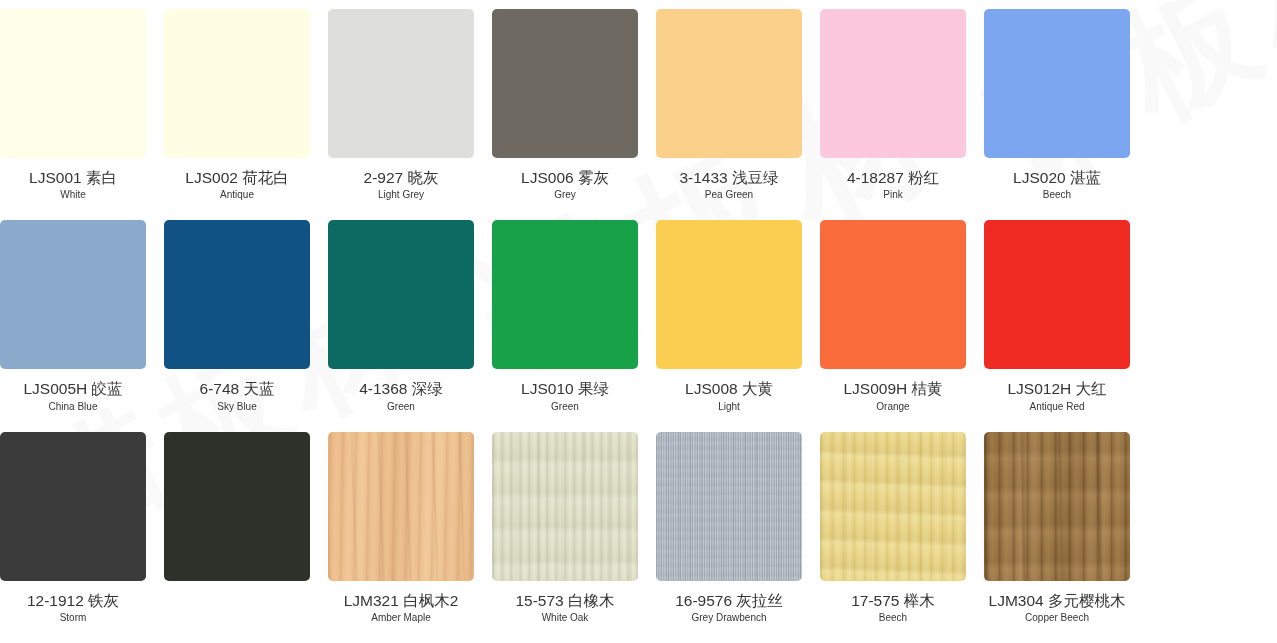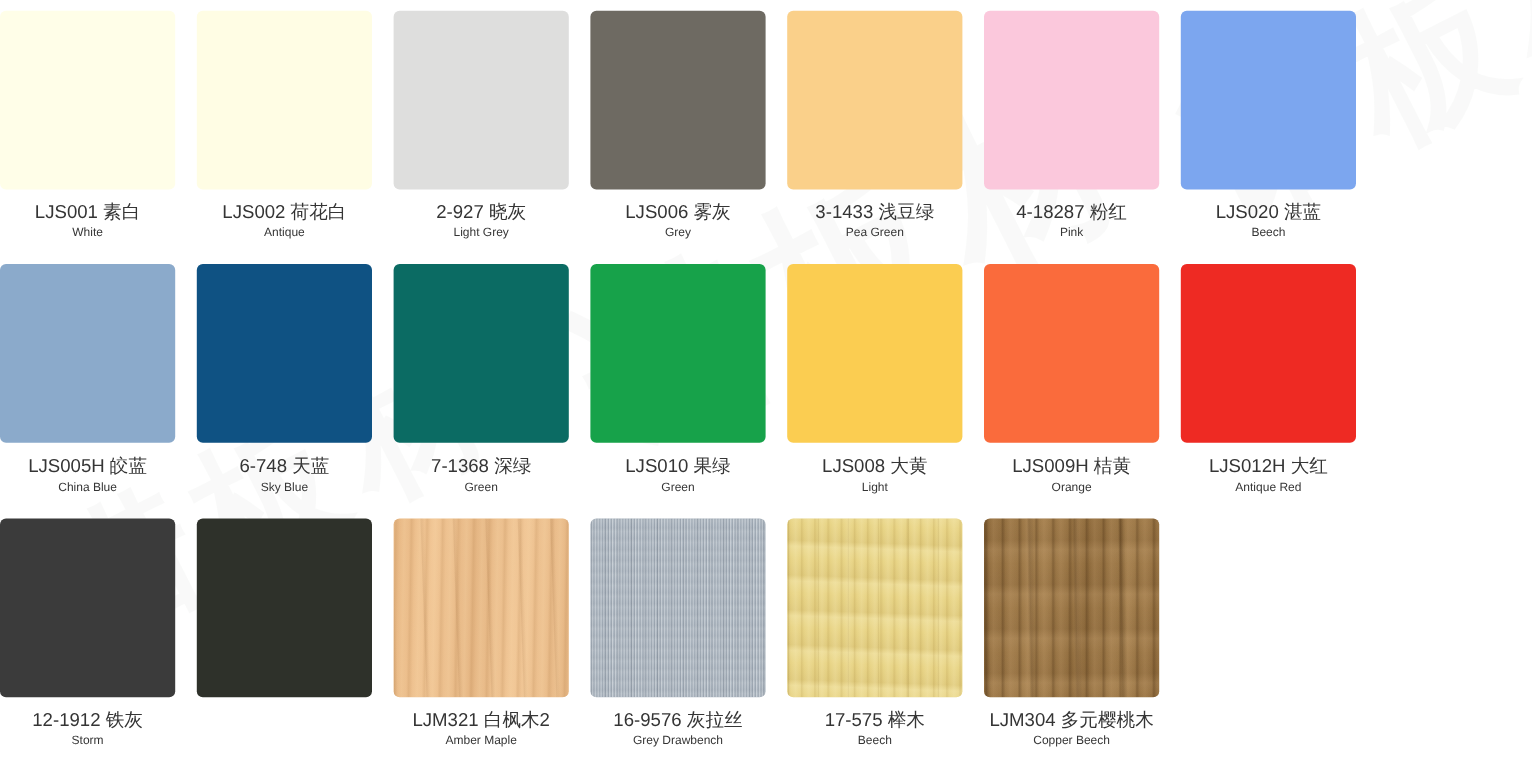--- a/index.html
+++ b/index.html
@@ -271,21 +271,21 @@
     <div class="cell">
       <div class="swatch" style="background-color: rgb(15, 82, 131);"></div>
       <div class="labels">
         <div class="label-cn">6-748 天蓝</div>
         <div class="label-en">Sky Blue</div>
       </div>
     </div>
     <div class="cell">
       <div class="swatch" style="background-color: rgb(11, 107, 99);"></div>
       <div class="labels">
-        <div class="label-cn">7-1368 深绿</div>
+        <div class="label-cn">4-1368 深绿</div>
         <div class="label-en">Green</div>
       </div>
     </div>
     <div class="cell">
       <div class="swatch" style="background-color: rgb(23, 162, 74);"></div>
       <div class="labels">
         <div class="label-cn">LJS010 果绿</div>
         <div class="label-en">Green</div>
       </div>
     </div>
@@ -323,20 +323,29 @@
     <div class="cell">
       <div class="swatch" style="background-color: rgb(239, 195, 146);">
         <div class="tex tex-maple"></div>
       </div>
       <div class="labels">
         <div class="label-cn">LJM321 白枫木2</div>
         <div class="label-en">Amber Maple</div>
       </div>
     </div>
     <div class="cell">
+      <div class="swatch" style="background-color: rgb(219, 220, 194);">
+        <div class="tex tex-oak"></div>
+      </div>
+      <div class="labels">
+        <div class="label-cn">15-573 白橡木</div>
+        <div class="label-en">White Oak</div>
+      </div>
+    </div>
+    <div class="cell">
       <div class="swatch" style="background-color: rgb(174, 184, 194);">
         <div class="tex tex-drawbench"></div>
       </div>
       <div class="labels">
         <div class="label-cn">16-9576 灰拉丝</div>
         <div class="label-en">Grey Drawbench</div>
       </div>
     </div>
     <div class="cell">
       <div class="swatch" style="background-color: rgb(232, 212, 134);">

